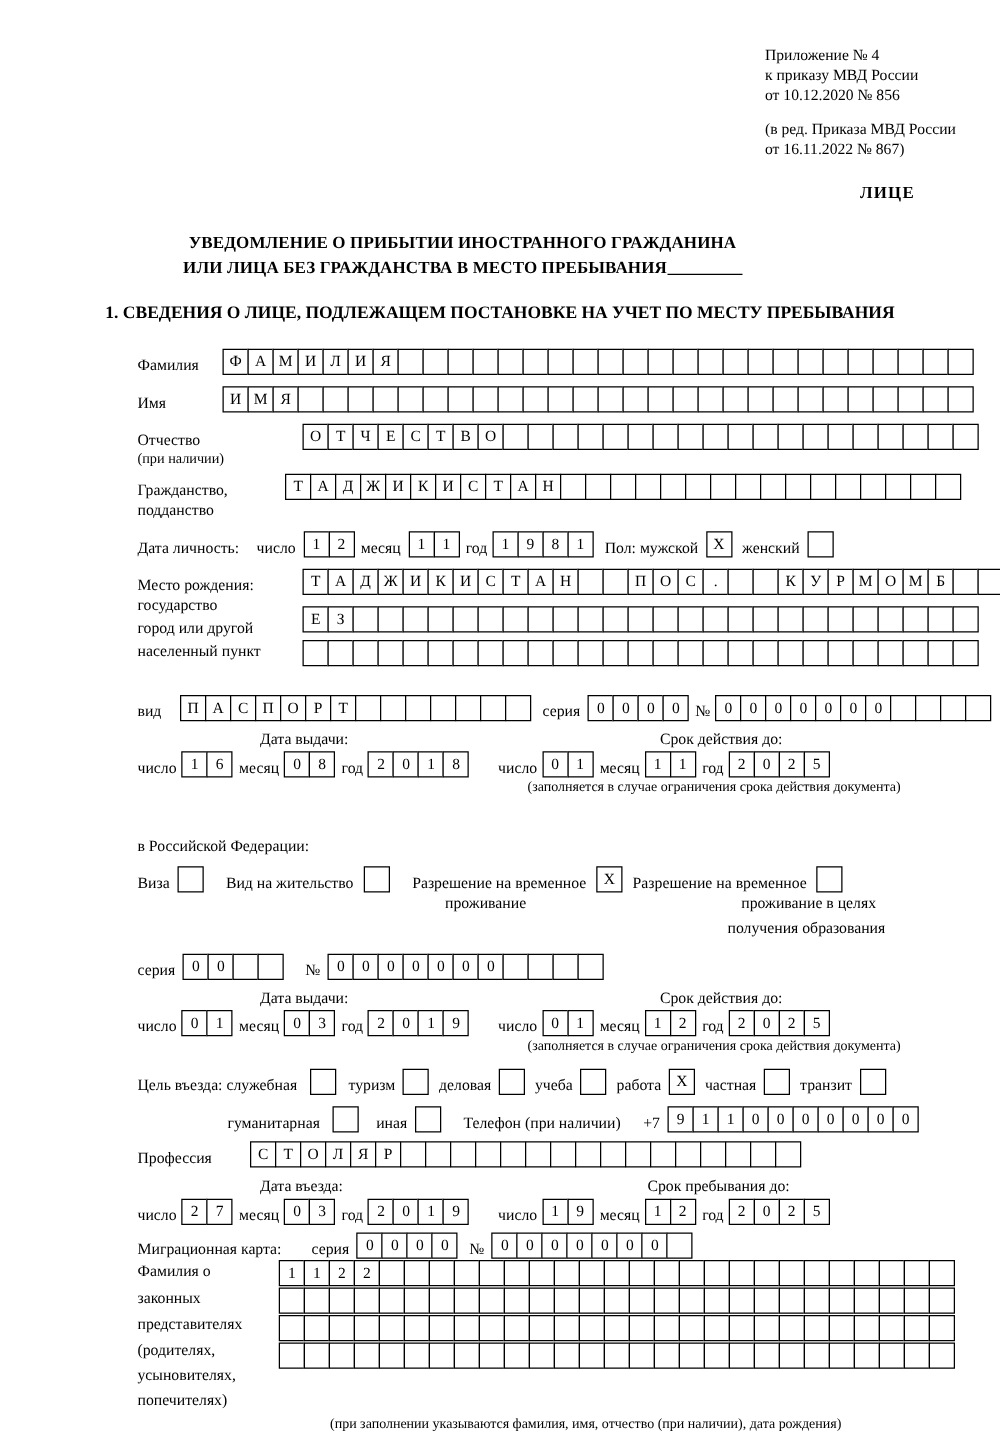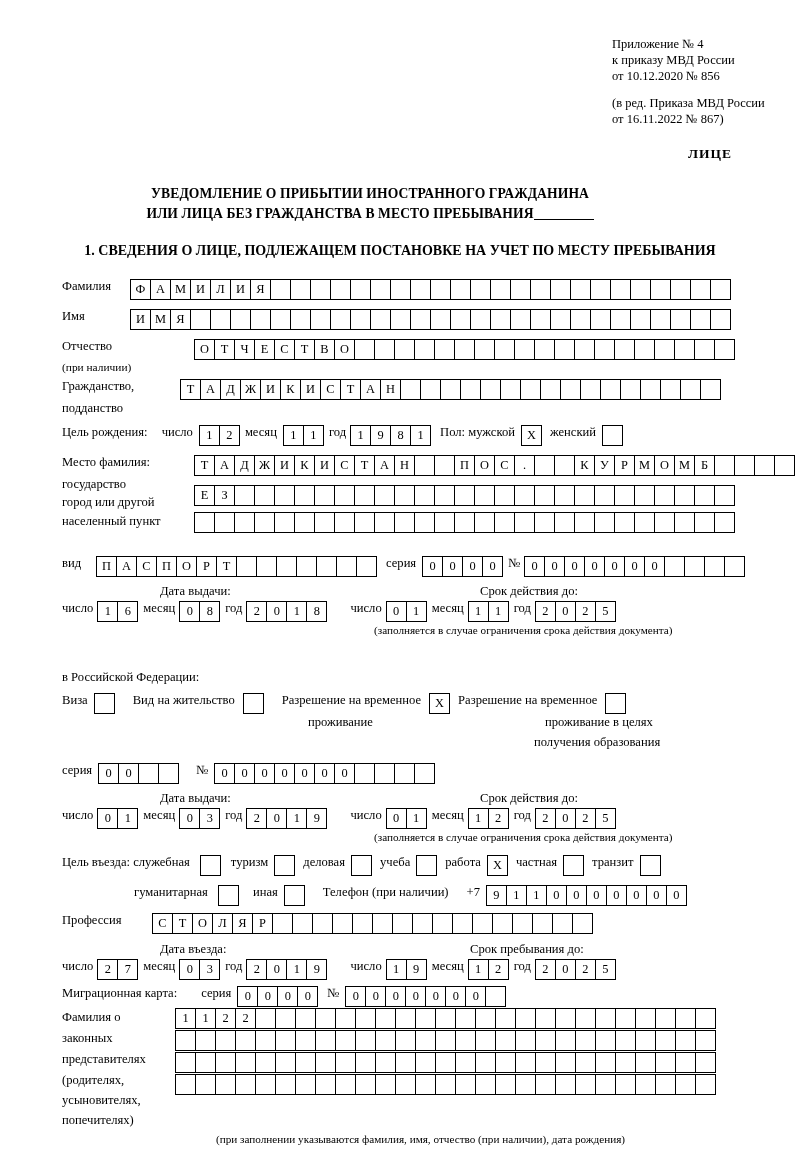--- a/index.html
+++ b/index.html
@@ -60,23 +60,24 @@
     top: 243px;
     left: 0;
     width: 800px;
     text-align: center;
     font-size: 14px;
     font-weight: bold;
   }
   .row {
     position: absolute;
     display: flex;
-    align-items: flex-start;
+    align-items: flex-end;
     font-size: 12.6px;
     white-space: nowrap;
+    margin-left: 48px;
   }
   .lbl { font-size: 12.6px; }
   .lbl-sm { font-size: 11.4px; }
   .cells { display: flex; }
   .cell {
     width: 21px;
     height: 21px;
     border: 1px solid #000;
     margin-right: -1px;
     display: flex;
@@ -277,21 +278,21 @@
         <span class="cell"></span>
         <span class="cell"></span>
         <span class="cell"></span>
       </span>
   </div>
   <div class="row" style="top:401px; left:62px;">
     <span class="lbl">подданство</span>
   </div>
 
   <div class="row" style="top:425px; left:62px;">
-    <span class="lbl">Цель рождения:</span>
+    <span class="lbl">Дата личность:</span>
     <span class="sp14"></span>
     <span class="lbl">число</span>
     <span class="sp6"></span>
     <span class="cells" id="cells-birth-day">
         <span class="cell">1</span>
         <span class="cell">2</span>
       </span>
     <span class="sp6"></span>
     <span class="lbl">месяц</span>
     <span class="sp6"></span>
@@ -312,21 +313,21 @@
     <span class="lbl">Пол: мужской</span>
     <span class="sp6"></span>
     <span class="box" id="box-male">X</span>
     <span class="sp8"></span>
     <span class="lbl">женский</span>
     <span class="sp6"></span>
     <span class="box" id="box-female"></span>
   </div>
 
   <div class="row" style="top:455px; left:62px;">
-    <span class="lbl lblw" style="width:132px;">Место фамилия:</span>
+    <span class="lbl lblw" style="width:132px;">Место рождения:</span>
     <span class="cells" id="cells-bp1">
         <span class="cell">Т</span>
         <span class="cell">А</span>
         <span class="cell">Д</span>
         <span class="cell">Ж</span>
         <span class="cell">И</span>
         <span class="cell">К</span>
         <span class="cell">И</span>
         <span class="cell">С</span>
         <span class="cell">Т</span>

